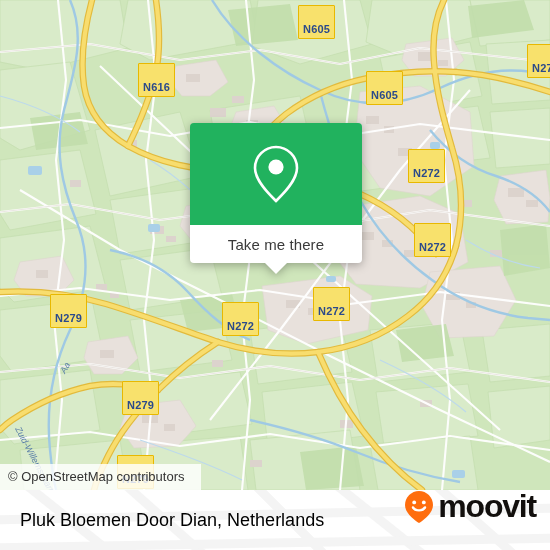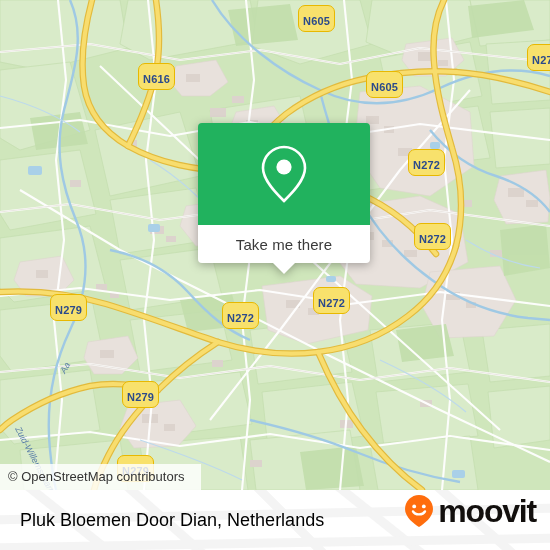--- a/index.html
+++ b/index.html
@@ -23,50 +23,49 @@
     overflow: hidden;
     background: #cfe6bb;
   }
   #map-svg { position: absolute; left: 0; top: 0; }
 
   
   .shield {
     position: absolute;
     background: #f8e16c;
     border: 1.5px solid #e8b800;
-    border-radius: 7px;
+    border-radius: 1px;
     color: #2b4a8b;
     font-family: "Liberation Sans", sans-serif;
     font-size: 11px;
     font-weight: bold;
     letter-spacing: .2px;
     line-height: 15px;
     height: 27px;
-    padding: 8px 4px;
+    padding: 16px 4px;
     text-align: center;
     white-space: nowrap;
   }
 
   
   .map-label {
     position: absolute;
     color: #5b5b5b;
     font-size: 9px;
     font-family: "Liberation Sans", sans-serif;
     white-space: nowrap;
   }
   .map-label.water { color: #5a7fa8; font-style: italic; }
 
   
   #callout {
     position: absolute;
     left: 190px; top: 123px;
     width: 172px;
     filter: drop-shadow(0 2px 5px rgba(0,0,0,0.30));
-    margin-left: 8px;
   }
   #callout-top {
     height: 102px;
     border-radius: 4px 4px 0 0;
     display: flex;
     align-items: center;
     justify-content: center;
   }
   #callout-bottom {
     height: 38px;
@@ -128,21 +127,20 @@
     font-size: 18px;
     color: #000000;
     font-family: "Liberation Sans", sans-serif;
     white-space: nowrap;
   }
   #brand {
     position: absolute;
     right: 14px; top: 0;
     height: 42px;
     display: flex;
-    align-items: center;
     gap: 4px;
   }
   #brand-text {
     font-size: 32px;
     font-weight: bold;
     color: #120f0d;
     letter-spacing: -1.2px;
     font-family: "Liberation Sans", sans-serif;
     line-height: 32px;
   }

